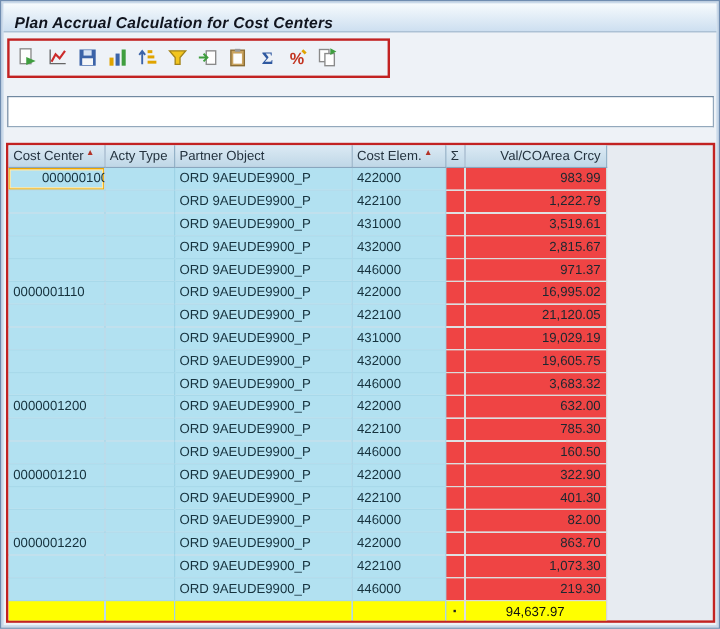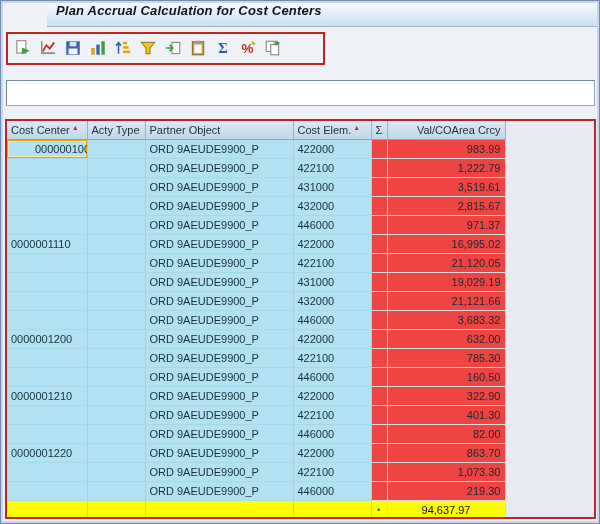--- a/index.html
+++ b/index.html
@@ -12,21 +12,21 @@
     border: 1px solid #6f8cb0;
     box-shadow: inset 0 0 0 2px #c9d9ea;
     position: relative;
     overflow: hidden;
   }
 
   .titlebar {
     position: absolute; left: 2px; right: 2px; top: 2px; height: 24px;
     background: linear-gradient(#f6fafd, #cddff0);
     border-bottom: 1px solid #9db6cc;
-    display: flex; align-items: flex-start; padding: 0 9px; margin-left: 44px;
+    display: flex; align-items: flex-end; padding: 0 9px;
   }
   .title {
     font-size: 13px; font-weight: bold; font-style: italic; color: #10141e;
     letter-spacing: 0.2px;
   }
 
   .toolbar-box {
     position: absolute; left: 5px; top: 31px;
     border: 2px solid #c22222;
     padding: 4px 40px 5px 5px;
@@ -269,21 +269,21 @@
             <td class="ce">431000</td>
             <td class="sg"></td>
             <td class="val">19,029.19</td>
           </tr>
           <tr>
             <td class="cc"></td>
             <td class="at"></td>
             <td class="po">ORD 9AEUDE9900_P</td>
             <td class="ce">432000</td>
             <td class="sg"></td>
-            <td class="val">21,121.66</td>
+            <td class="val">19,605.75</td>
           </tr>
           <tr>
             <td class="cc"></td>
             <td class="at"></td>
             <td class="po">ORD 9AEUDE9900_P</td>
             <td class="ce">446000</td>
             <td class="sg"></td>
             <td class="val">3,683.32</td>
           </tr>
           <tr>

